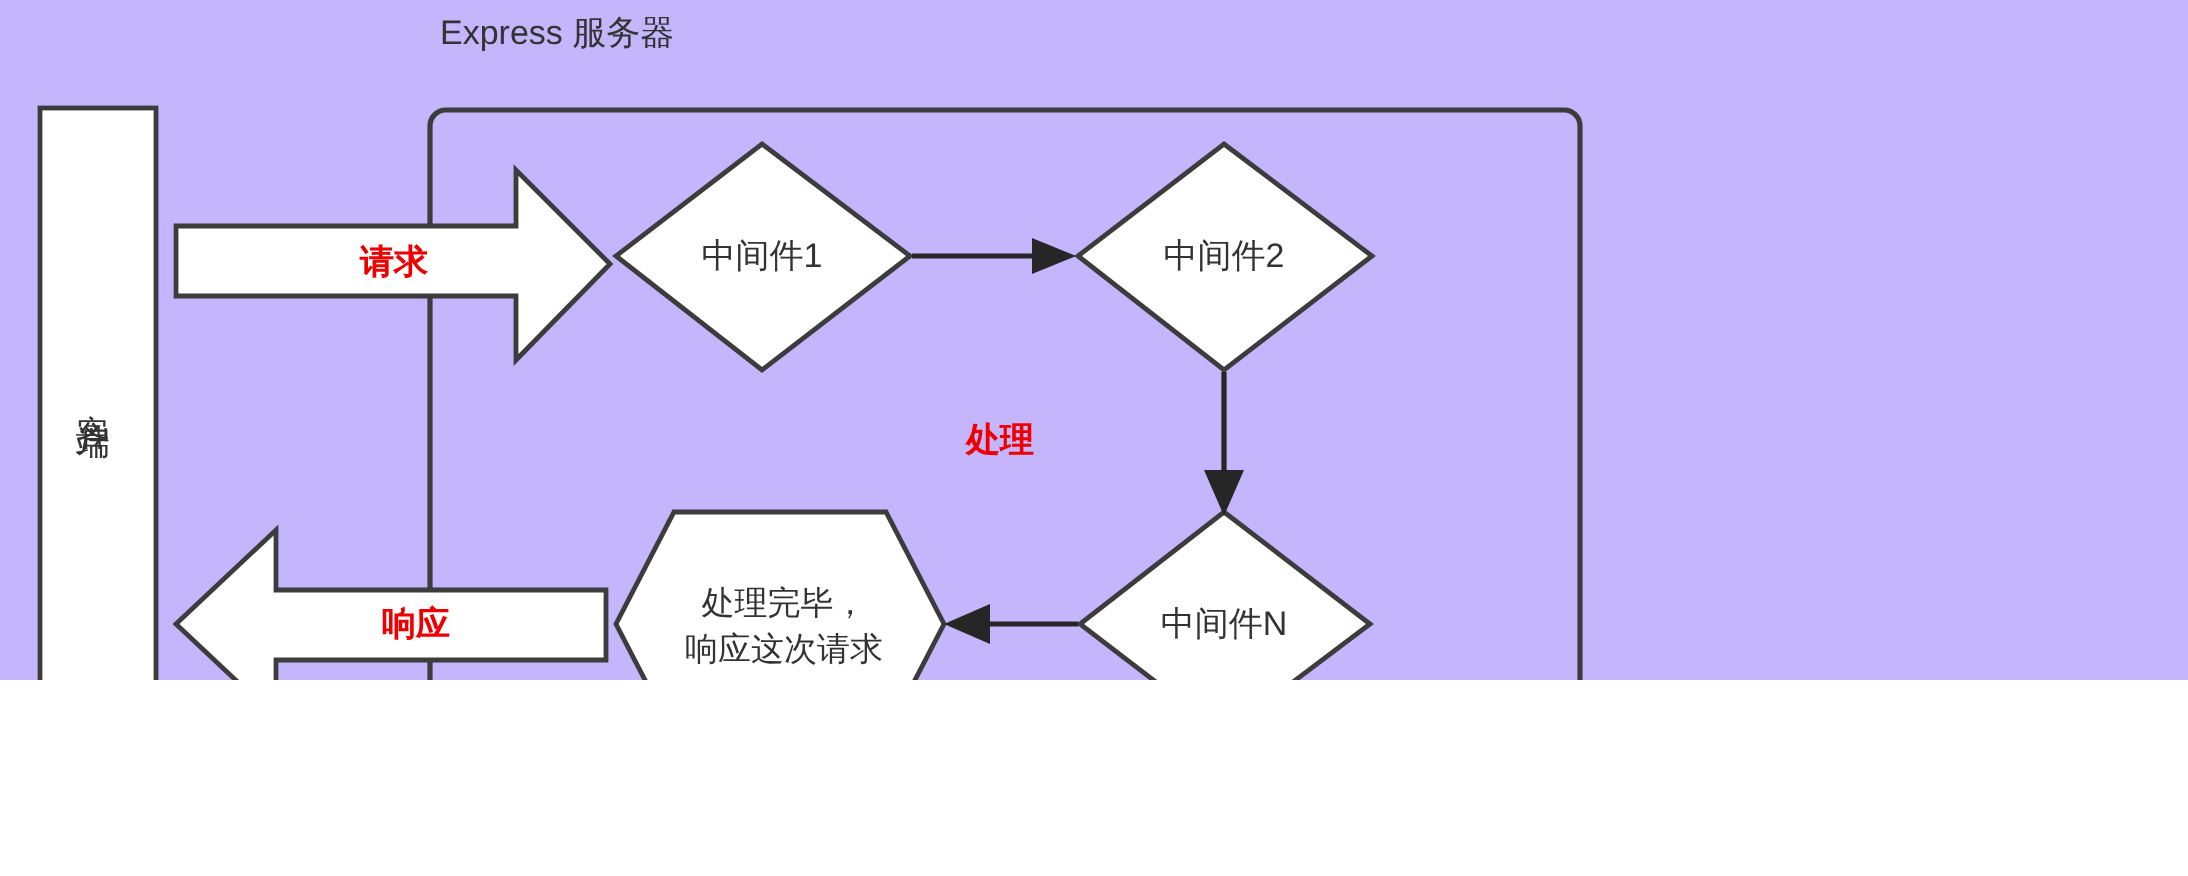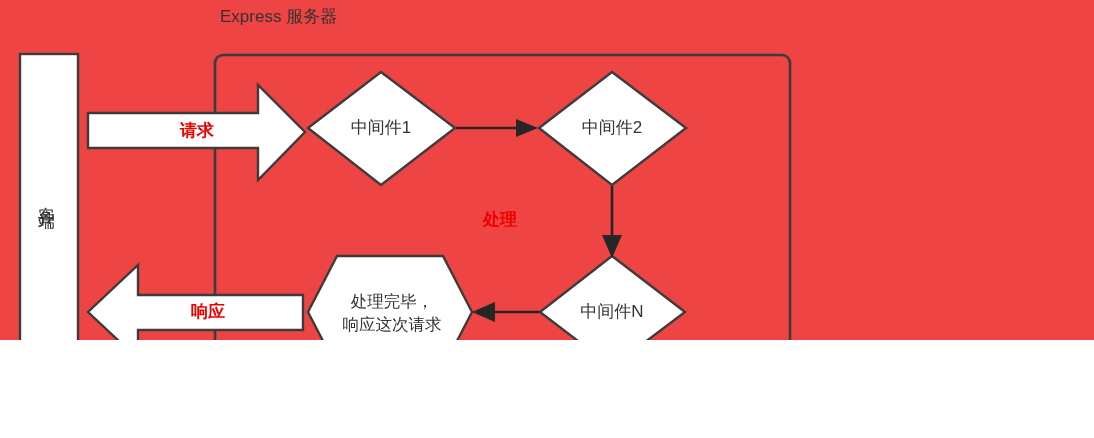--- a/index.html
+++ b/index.html
@@ -8,21 +8,21 @@
     background: #ffffff;
   }
   body {
     font-family: "Liberation Sans", "DejaVu Sans", sans-serif;
     -webkit-font-smoothing: antialiased;
   }
   #canvas {
     position: relative;
     width: 1094px;
     height: 340px;
-    background: #ef4444;
+    background: #c4b5fd;
     overflow: hidden;
     text-align: center;
   }
   #diagram-svg {
     position: absolute;
     left: 0;
     top: 0;
     width: 1094px;
     height: 438px;
   }

